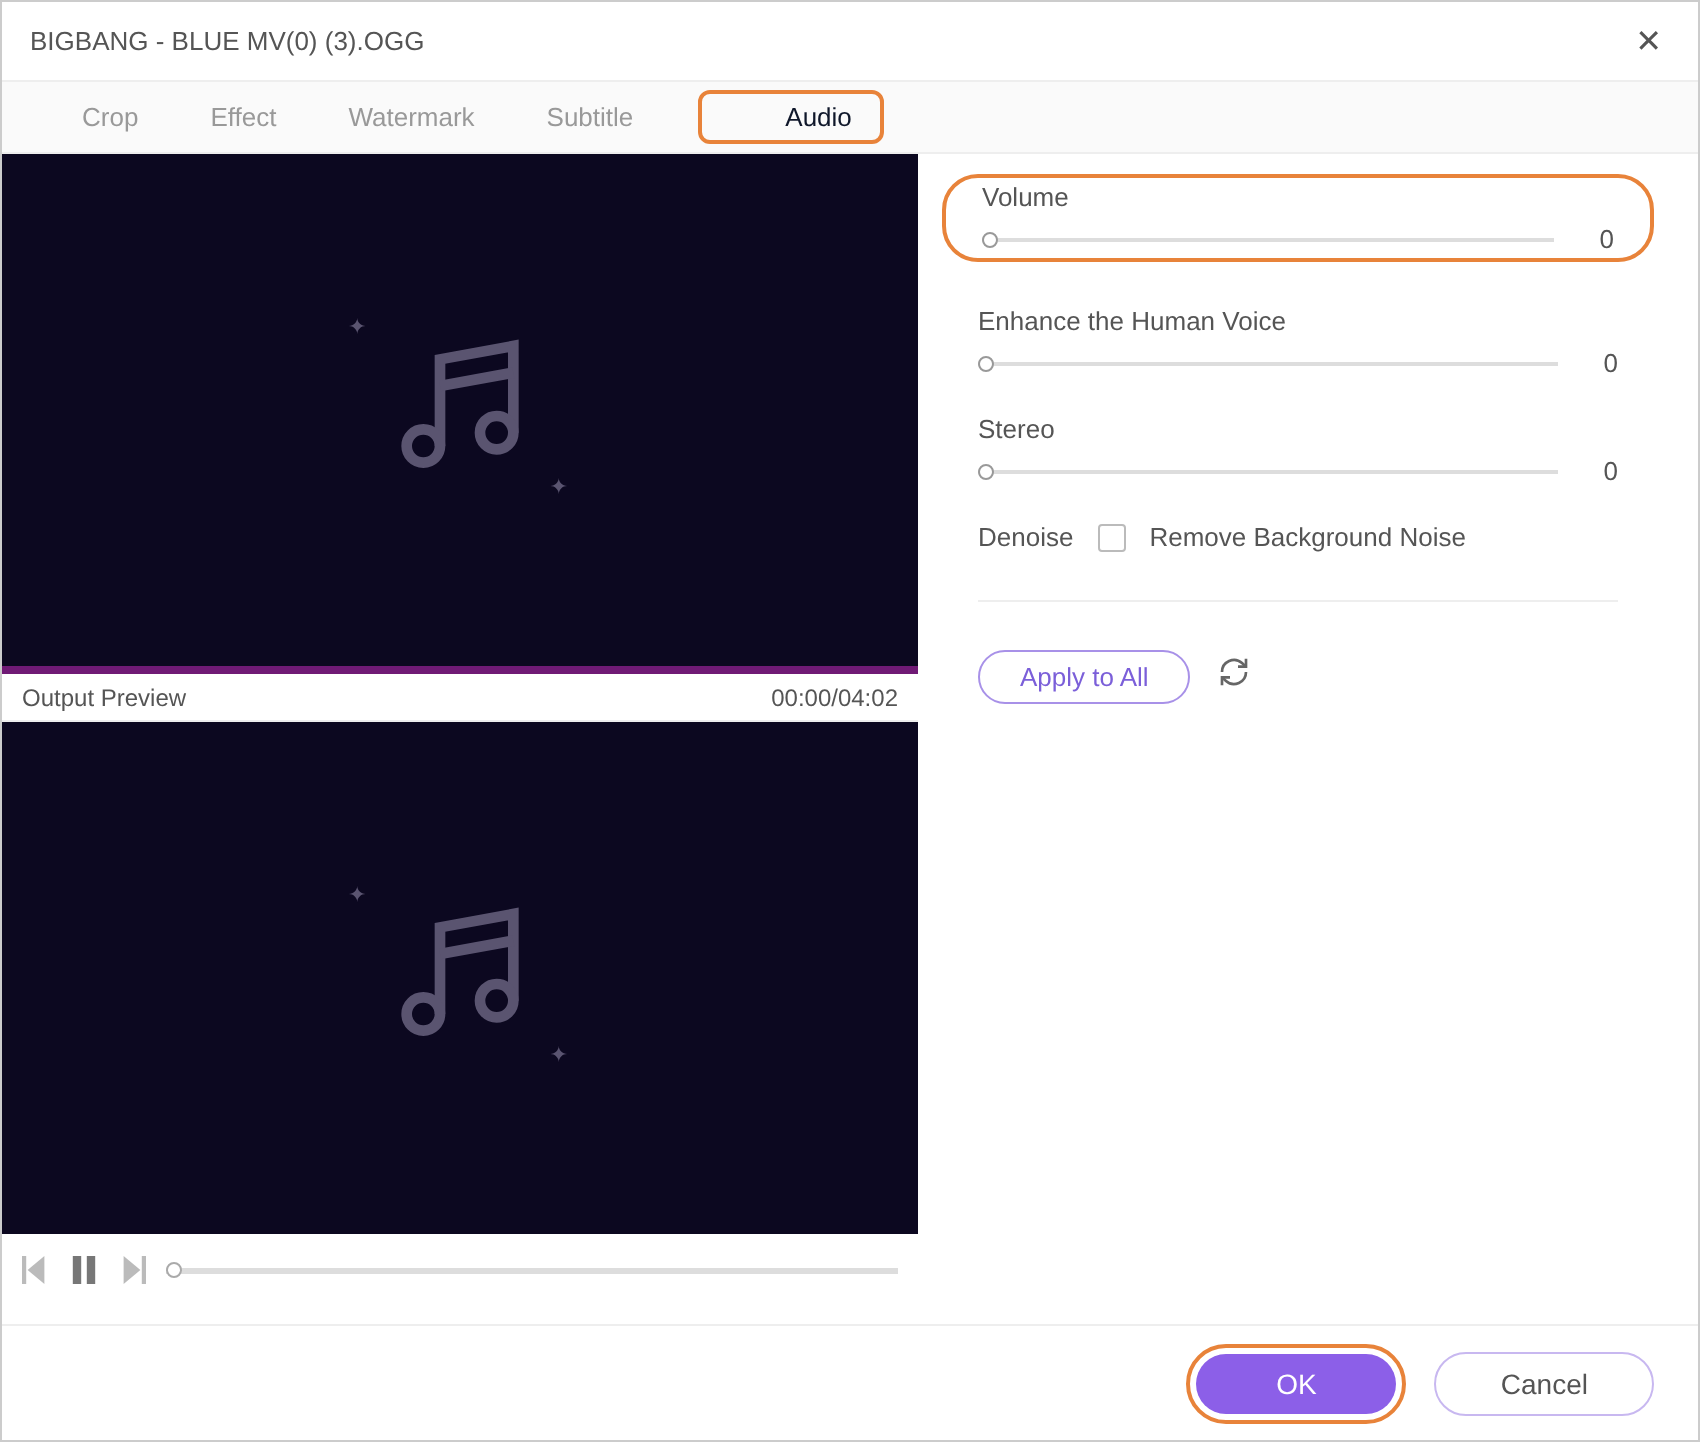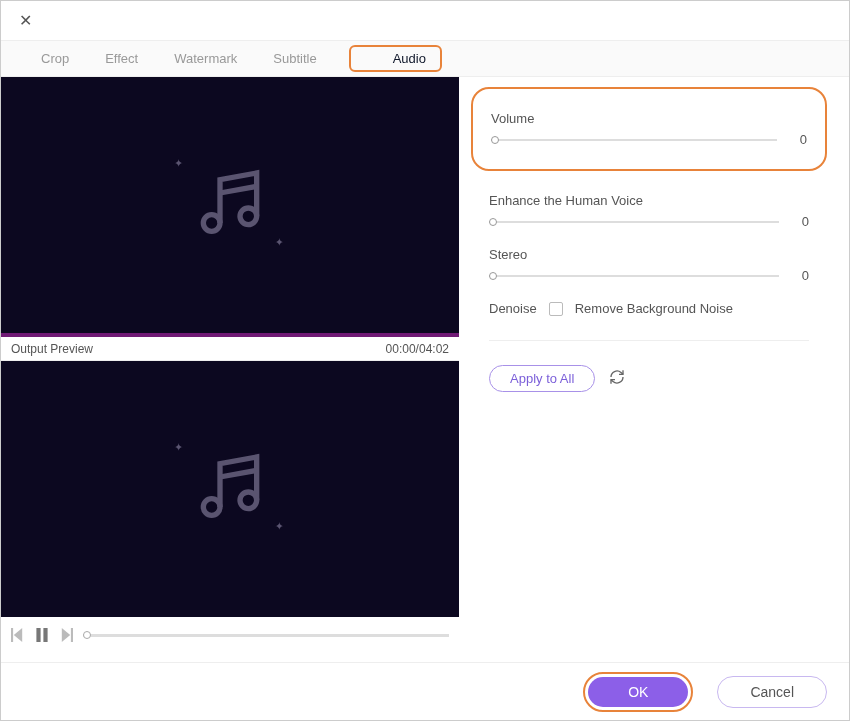--- a/index.html
+++ b/index.html
@@ -138,21 +138,21 @@
   gap: 18px;
 }
 .control-group {
   display: flex;
   flex-direction: column;
   gap: 6px;
 }
 .volume-highlight {
   border: 2px solid #e8833a;
   border-radius: 18px;
-  padding: 22px 18px;
+  padding: 2px 18px;
   margin: -10px -18px 4px -18px;
 }
 .control-label {
   font-size: 13px;
   color: #555;
 }
 .slider-row {
   display: flex;
   align-items: center;
   gap: 12px;
@@ -210,21 +210,21 @@
   color: #7b5fd9;
   cursor: pointer;
   background: #fff;
 }
 .refresh-icon { color: #666; cursor: pointer; }
 .footer {
   height: 58px;
   display: flex;
   align-items: center;
   justify-content: flex-end;
-  gap: 24px;
+  gap: 14px;
   padding: 0 22px;
   border-top: 1px solid #eee;
   background: #fff;
 }
 .ok-wrap {
   border: 2px solid #e8833a;
   border-radius: 22px;
   padding: 3px;
 }
 .btn-ok {
@@ -244,20 +244,21 @@
   padding: 7px 32px;
   font-size: 14px;
   cursor: pointer;
 }
 </style>
 </head>
 <body>
 
 <div class="window">
   <div class="titlebar">
+    <span class="title-text">BIGBANG - BLUE MV(0) (3).OGG</span>
     <span class="close-btn">✕</span>
   </div>
 
   <div class="tabbar">
     <span class="tab">Crop</span>
     <span class="tab">Effect</span>
     <span class="tab">Watermark</span>
     <span class="tab">Subtitle</span>
     <span class="tab-highlight">
       <span class="tab active" style="border-bottom:none">Audio</span>

